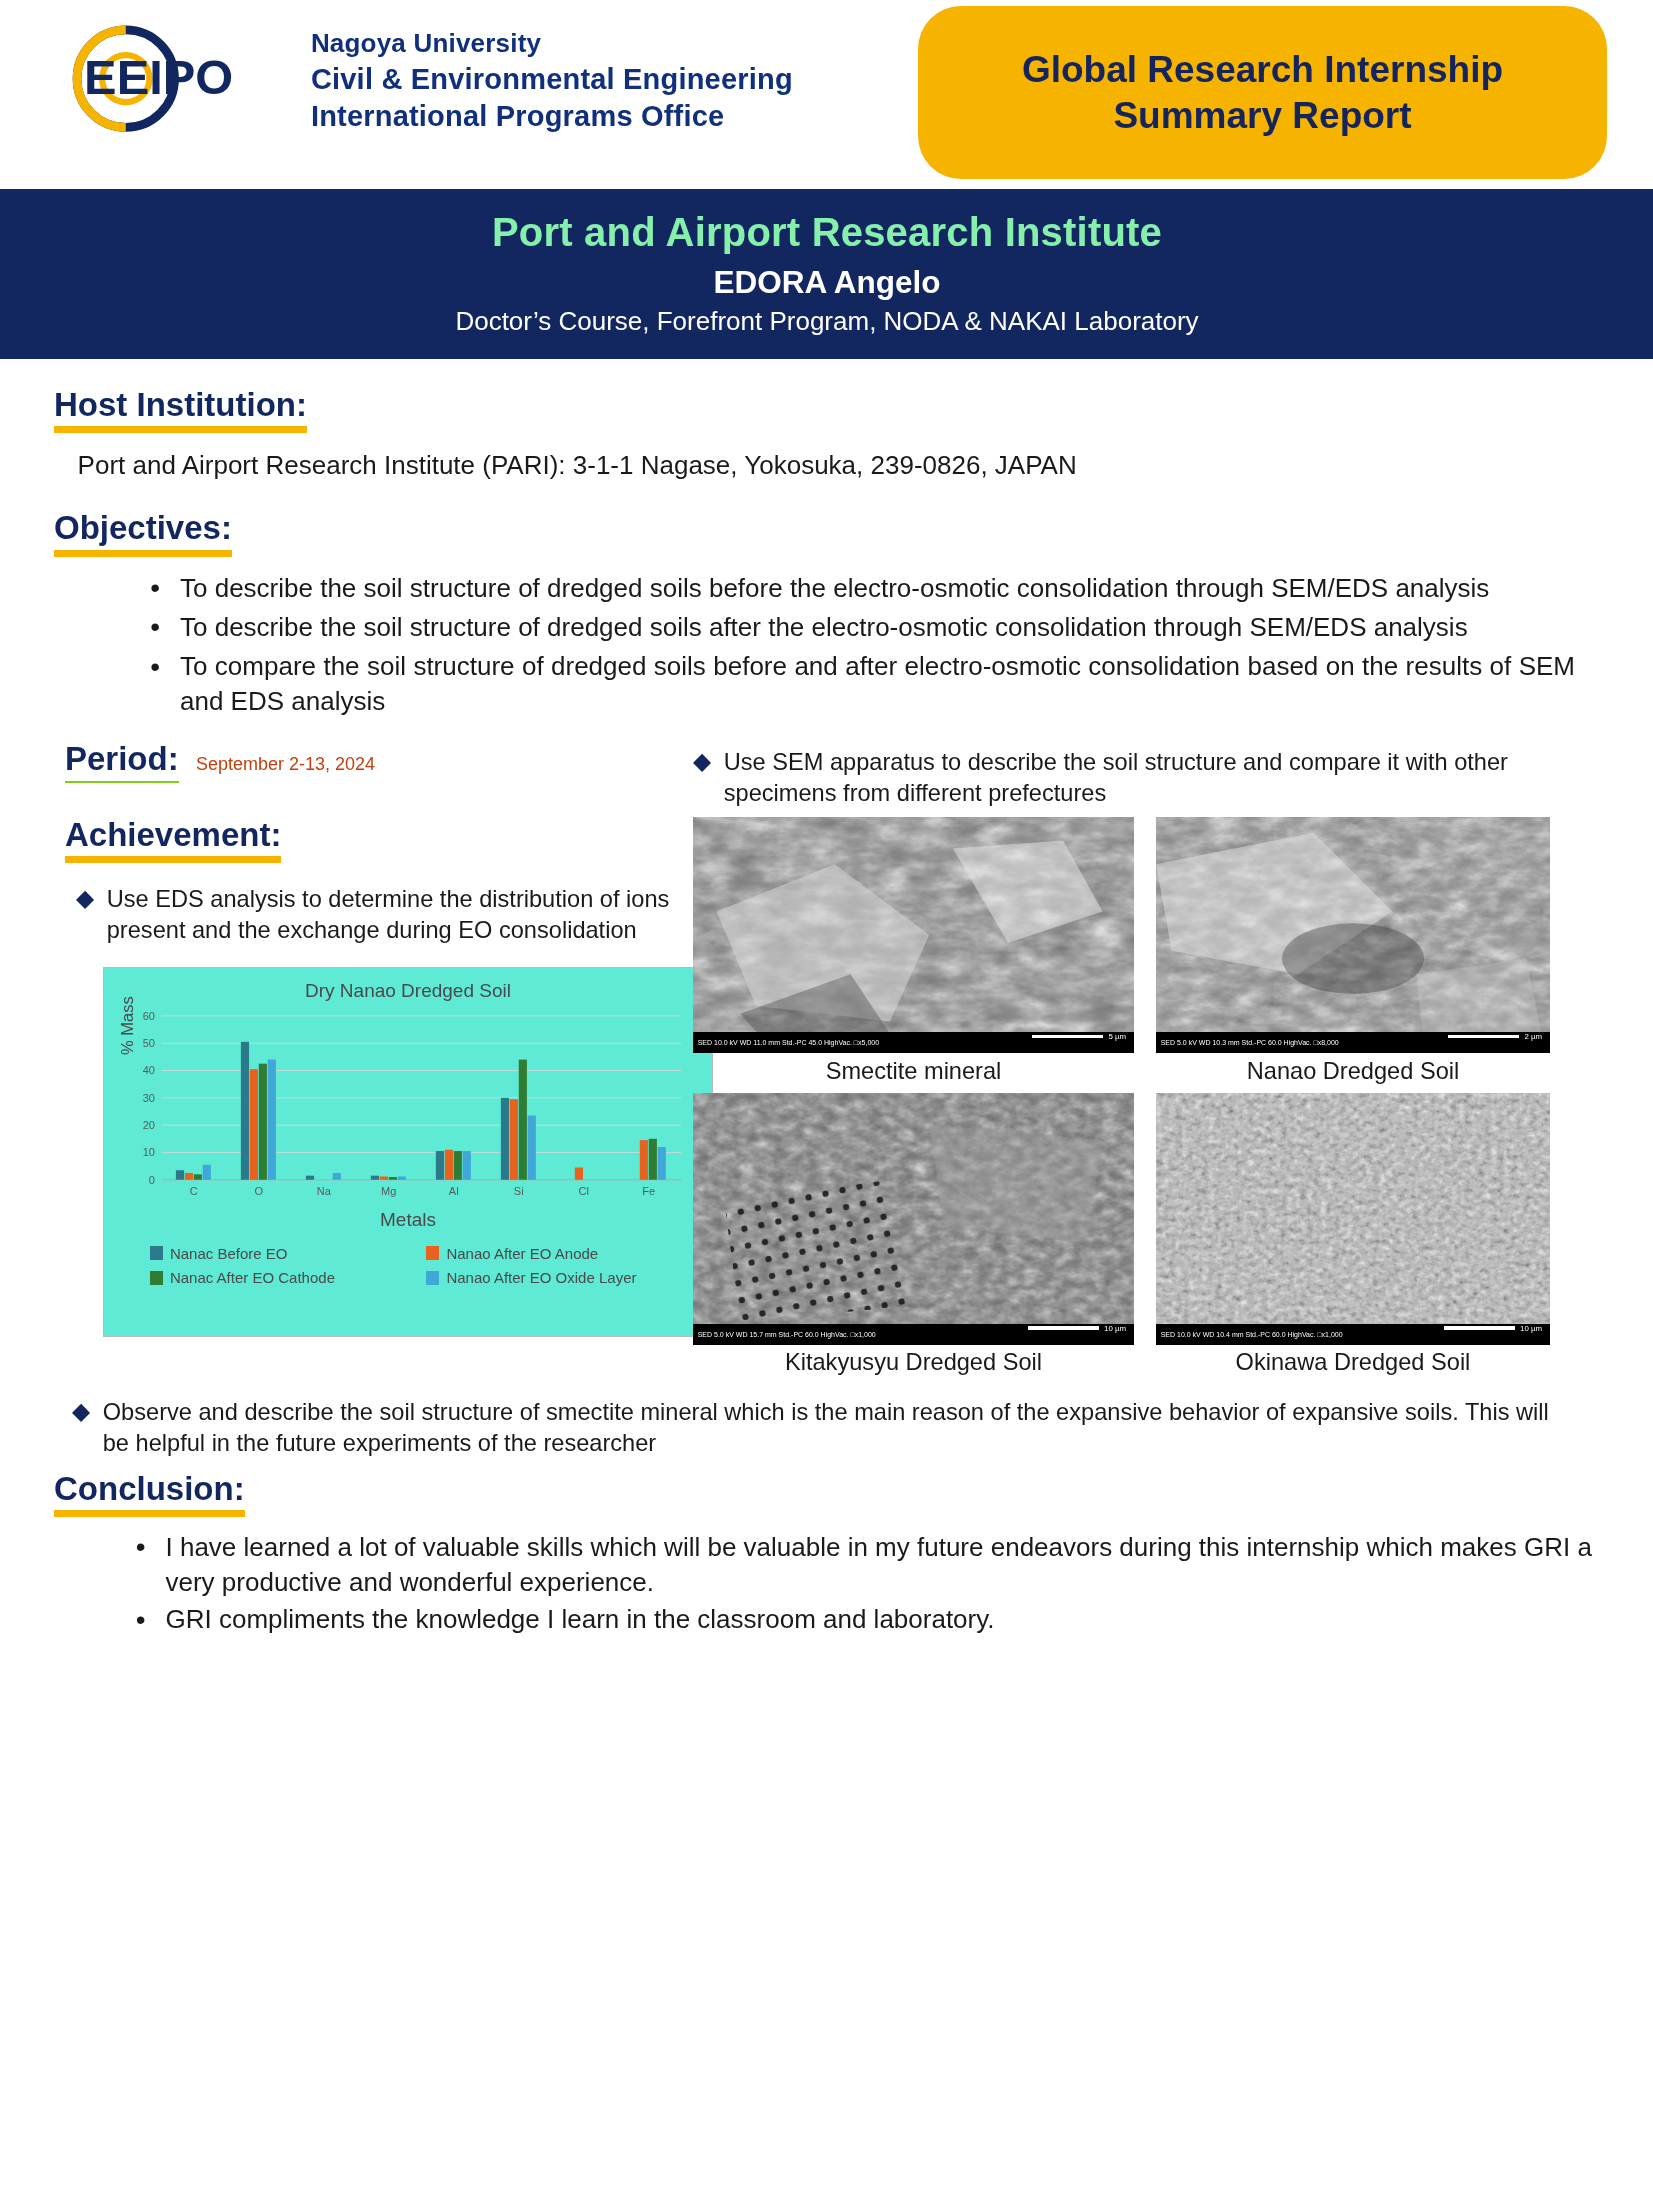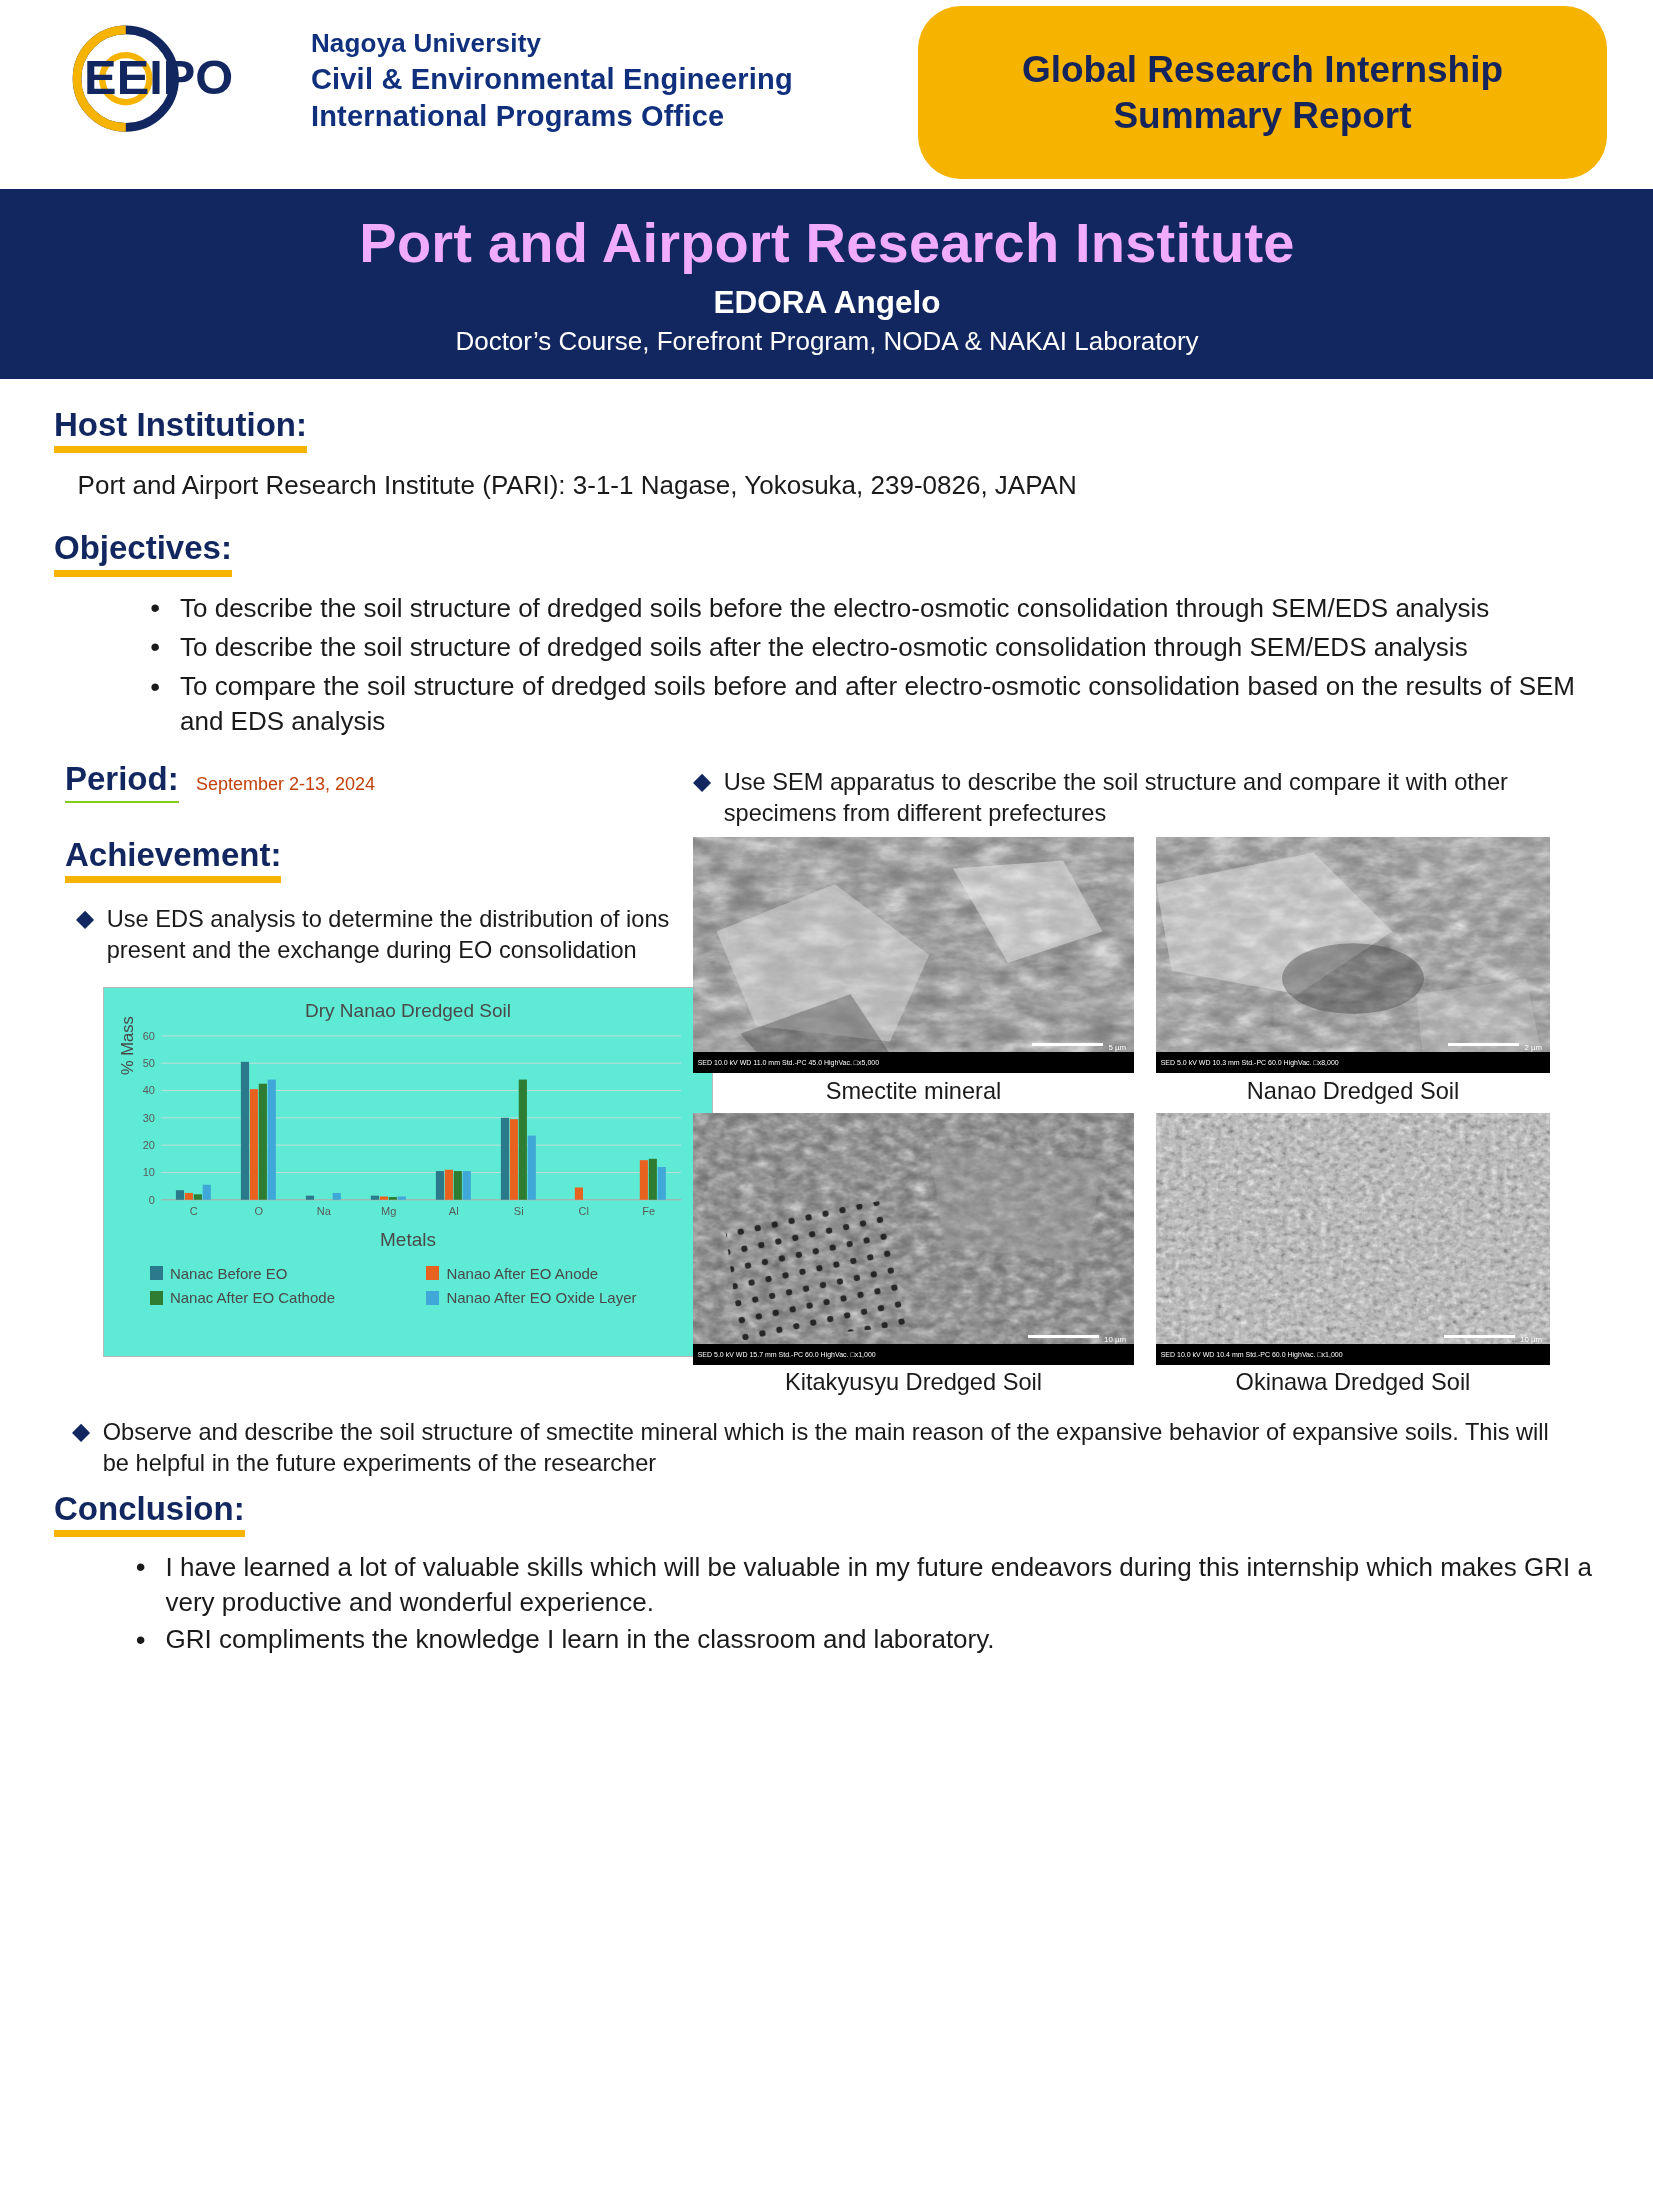--- a/index.html
+++ b/index.html
@@ -73,23 +73,23 @@
   }
 
   
   .title-band {
     background: #12275f;
     padding: 20.5px 0 22px 0;
     text-align: center;
     color: #ffffff;
   }
   .band-title {
-    font-size: 56px;
+    font-size: 40px;
     font-weight: bold;
-    color: #f0abfc;
+    color: #86efac;
     letter-spacing: 0.2px;
     margin-bottom: 9.5px;
   }
   .band-name {
     font-size: 31.5px;
     font-weight: bold;
     color: #ffffff;
     margin-bottom: 4.7px;
   }
   .band-sub {
@@ -287,23 +287,23 @@
     display: flex;
     align-items: center;
     padding: 0 4.7px;
     box-sizing: border-box;
     gap: 7.9px;
     white-space: nowrap;
   }
   .sem-scale {
     position: absolute;
     right: 7.9px;
-    bottom: 21px;
-    display: flex;
-    align-items: flex-start;
+    bottom: 12px;
+    display: flex;
+    align-items: center;
     gap: 5px;
   }
   .sem-scale .bar {
     width: 71px;
     height: 3.2px;
     background: #fff;
   }
   .sem-scale .lbl { font-size: 7.9px; color: #fff; }
 
   

